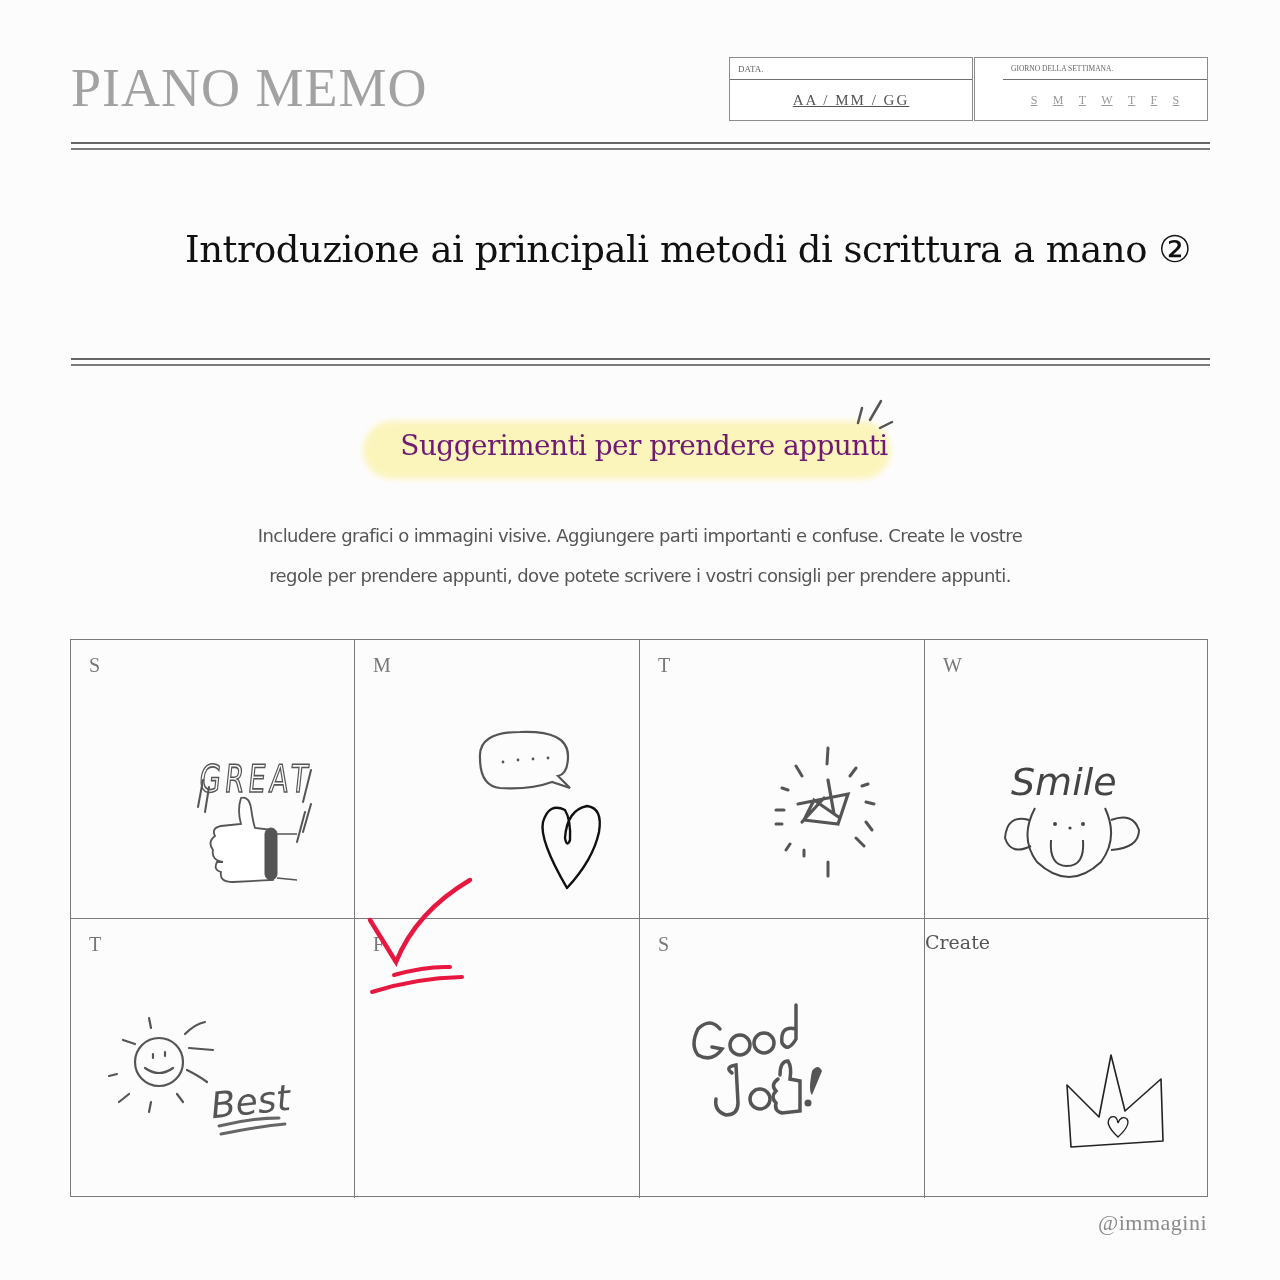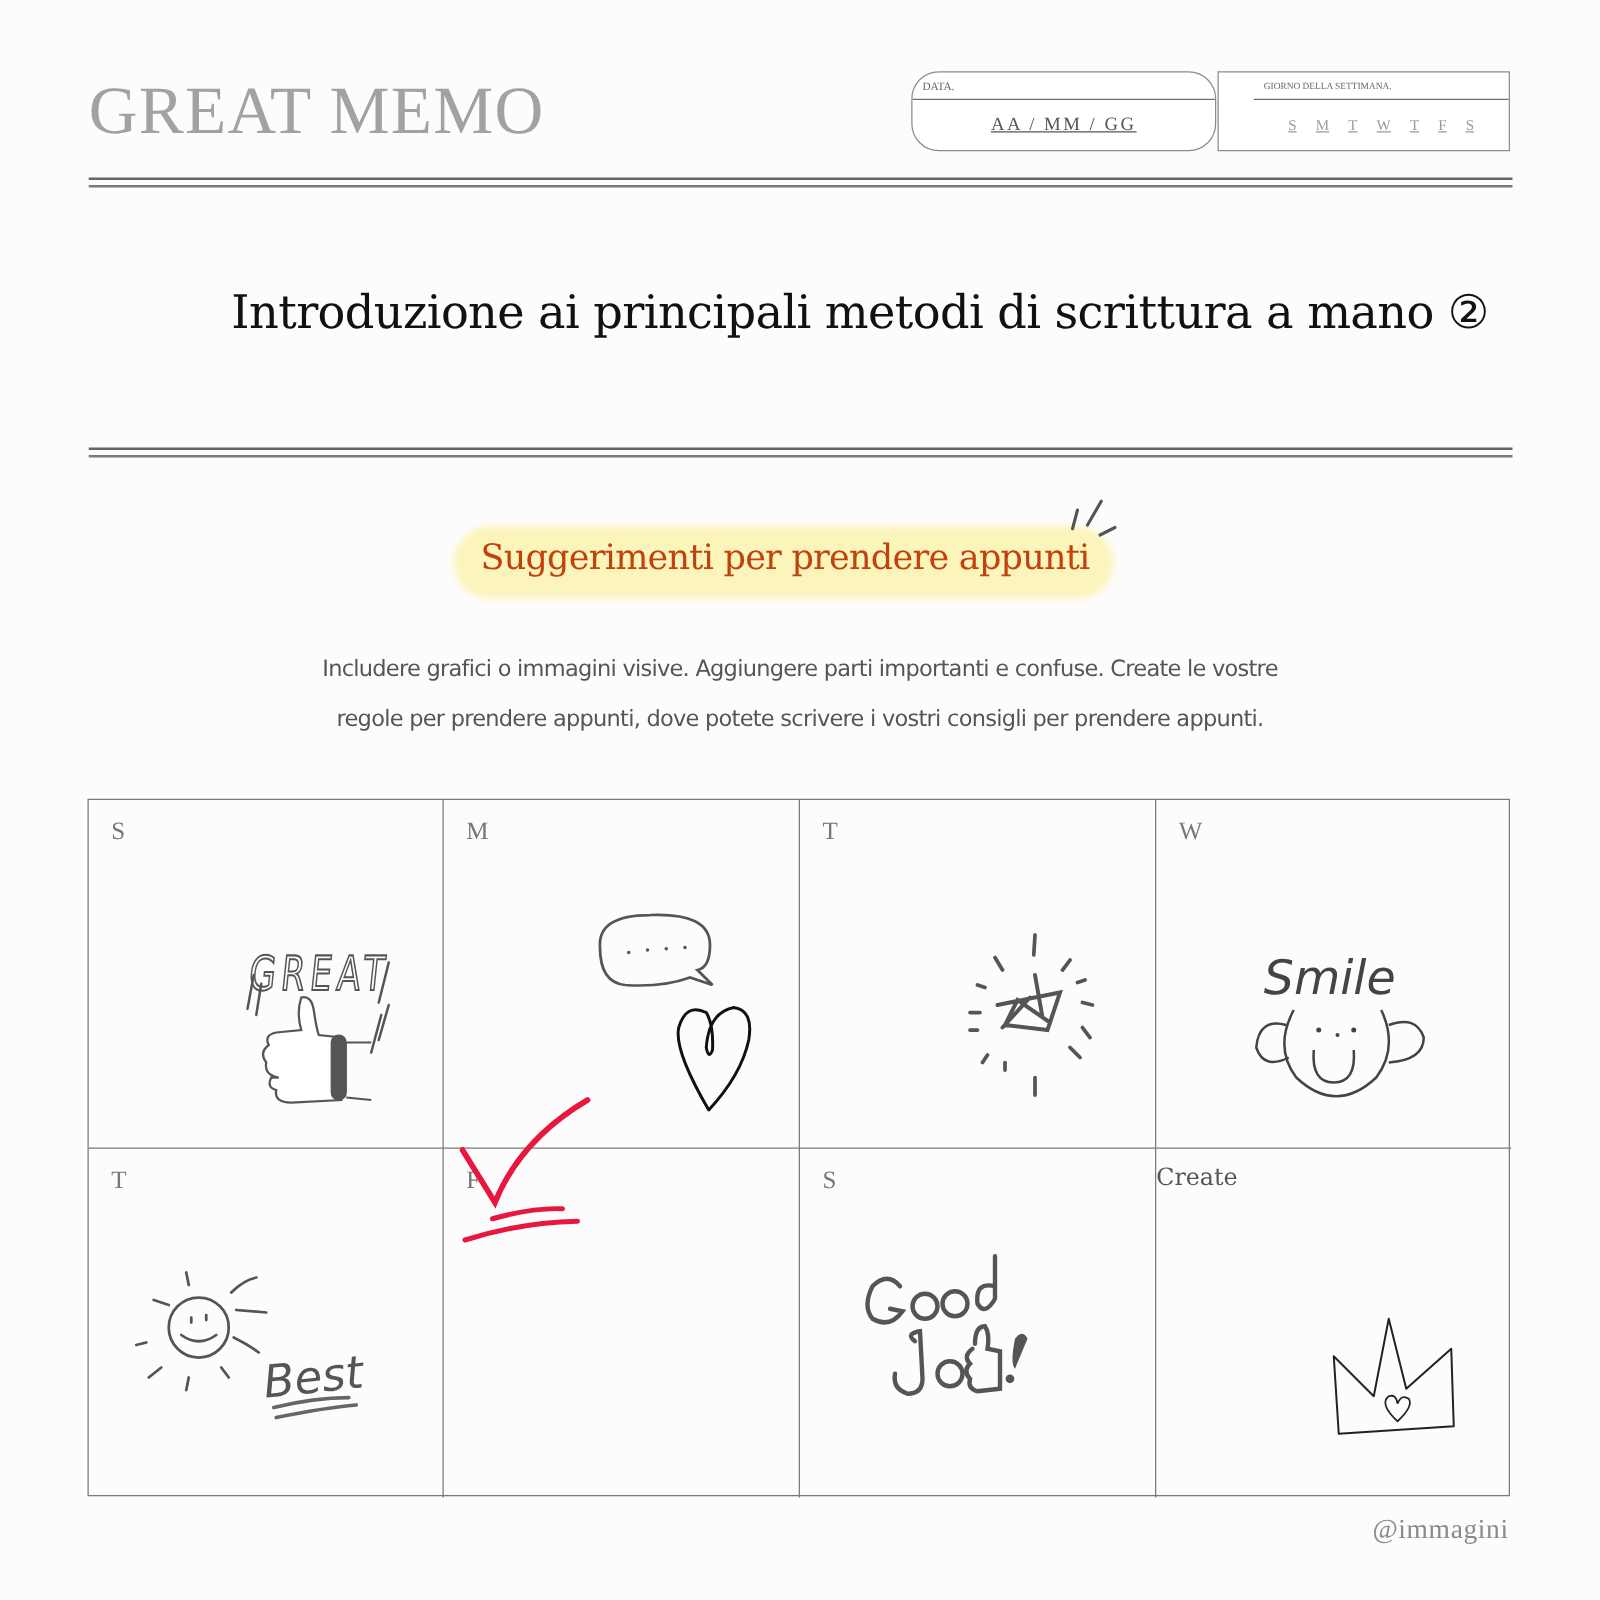--- a/index.html
+++ b/index.html
@@ -7,39 +7,39 @@
     body { position: relative; font-family: "DejaVu Serif", serif; color: #222; }
 
     .brand { position: absolute; left: 71px; top: 58px; font-family: "Liberation Serif", serif;
       font-size: 54px; color: #a2a2a2; letter-spacing: 1px; line-height: 60px; }
 
     .box { position: absolute; top: 57px; height: 64px; border: 1.5px solid #8c8c8c; background: #fff; }
     .box .lbl { height: 22px; border-bottom: 1.5px solid #707070; font-family: "Liberation Serif", serif;
       font-size: 9px; color: #666; padding: 6px 0 0 8px; }
     .box .val { height: 40px; display: flex; align-items: center; justify-content: center;
       font-family: "Liberation Serif", serif; color: #555; text-decoration: underline; }
-    .date-box { left: 729px; width: 244px; border-radius: 22px; }
+    .date-box { left: 729px; width: 244px; }
     .date-box .val { font-size: 15px; letter-spacing: 2px; }
     .week-box { left: 974px; width: 234px; padding-left: 28px; }
     .week-box .lbl { font-size: 7.5px; }
     .week-box .val { justify-content: space-around; padding: 0 20px; font-size: 12px; color: #9a9a9a; }
 
     .dbl-rule { position: absolute; left: 71px; width: 1139px; height: 8px; }
     .dbl-rule::before, .dbl-rule::after { content: ""; position: absolute; left: 0; right: 0; height: 2px; background: #666; }
     .dbl-rule::before { top: 0; }
     .dbl-rule::after { top: 6px; background: #7a7a7a; }
 
     .title { position: absolute; left: 0; width: 1280px; top: 228px; text-align: center;
       font-family: "DejaVu Serif", serif; font-size: 37px; color: #111; letter-spacing: -0.5px; margin-left: 48px; }
 
     .tip-wrap { position: absolute; left: 355px; top: 405px; width: 560px; height: 85px; }
     .highlight { position: absolute; left: 8px; top: 16px; width: 528px; height: 58px; border-radius: 30px;
       background: #fbf3b0; opacity: 0.85; filter: blur(3px); }
-    .tip-title { position: absolute; left: 0; width: 546px; top: 24px; text-align: center;
-      font-family: "DejaVu Serif", serif; font-size: 28px; color: #c2410c; letter-spacing: -0.6px; }
+    .tip-title { position: absolute; left: 16px; width: 546px; top: 24px; text-align: center;
+      font-family: "DejaVu Serif", serif; font-size: 28px; color: #701a75; letter-spacing: -0.6px; }
     .spark { position: absolute; left: 495px; top: -12px; }
 
     .desc { position: absolute; left: 0; width: 1280px; top: 516px; text-align: center;
       font-family: "DejaVu Sans", sans-serif; font-size: 18px; color: #555; line-height: 40px; letter-spacing: -0.6px; }
 
     .grid { position: absolute; left: 70px; top: 639px; width: 1138px; height: 558px;
       display: grid; grid-template-columns: 284px 285px 285px 284px; grid-template-rows: 279px 279px;
       border: 1.5px solid #7a7a7a; }
     .cell { position: relative; border-right: 1.5px solid #7a7a7a; border-bottom: 1.5px solid #7a7a7a; }
     .cell:nth-child(4n) { border-right: none; }
@@ -49,21 +49,21 @@
     .doodle { position: absolute; }
 
     .check { position: absolute; left: 366px; top: 876px; }
 
     .handle { position: absolute; right: 73px; top: 1210px; font-family: "Liberation Serif", serif;
       font-size: 22px; color: #8a8a8a; letter-spacing: 0.5px; }
   </style>
 </head>
 <body>
 
-<div class="brand">GREAT MEMO</div>
+<div class="brand">PIANO MEMO</div>
 
 <div class="box date-box">
   <div class="lbl">DATA.</div>
   <div class="val">AA / MM / GG</div>
 </div>
 
 <div class="box week-box">
   <div class="lbl">GIORNO DELLA SETTIMANA.</div>
   <div class="val">
     <span>S</span>

